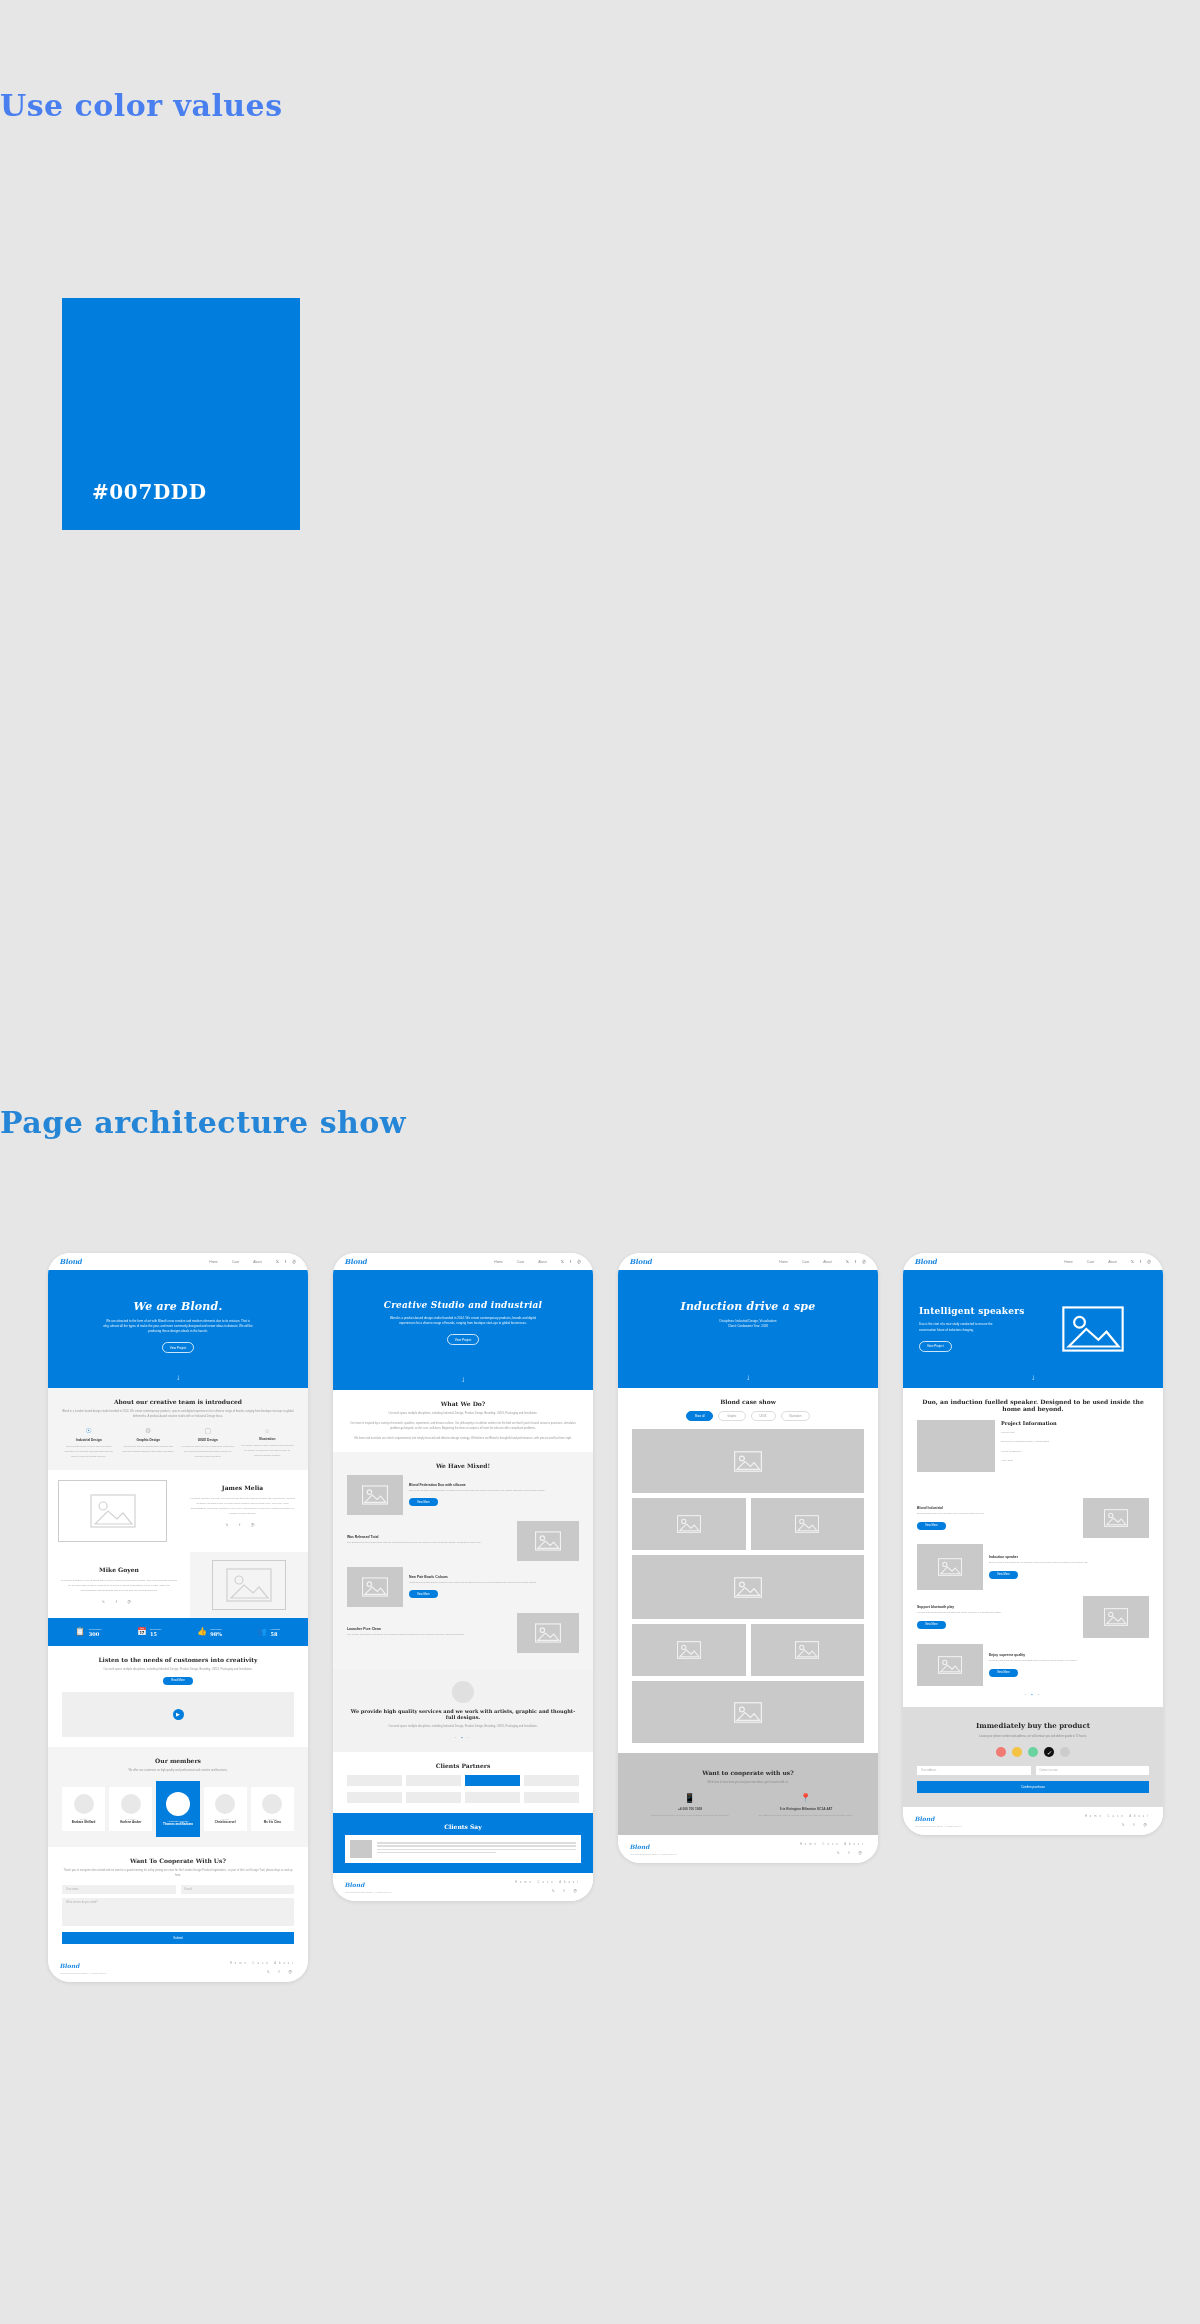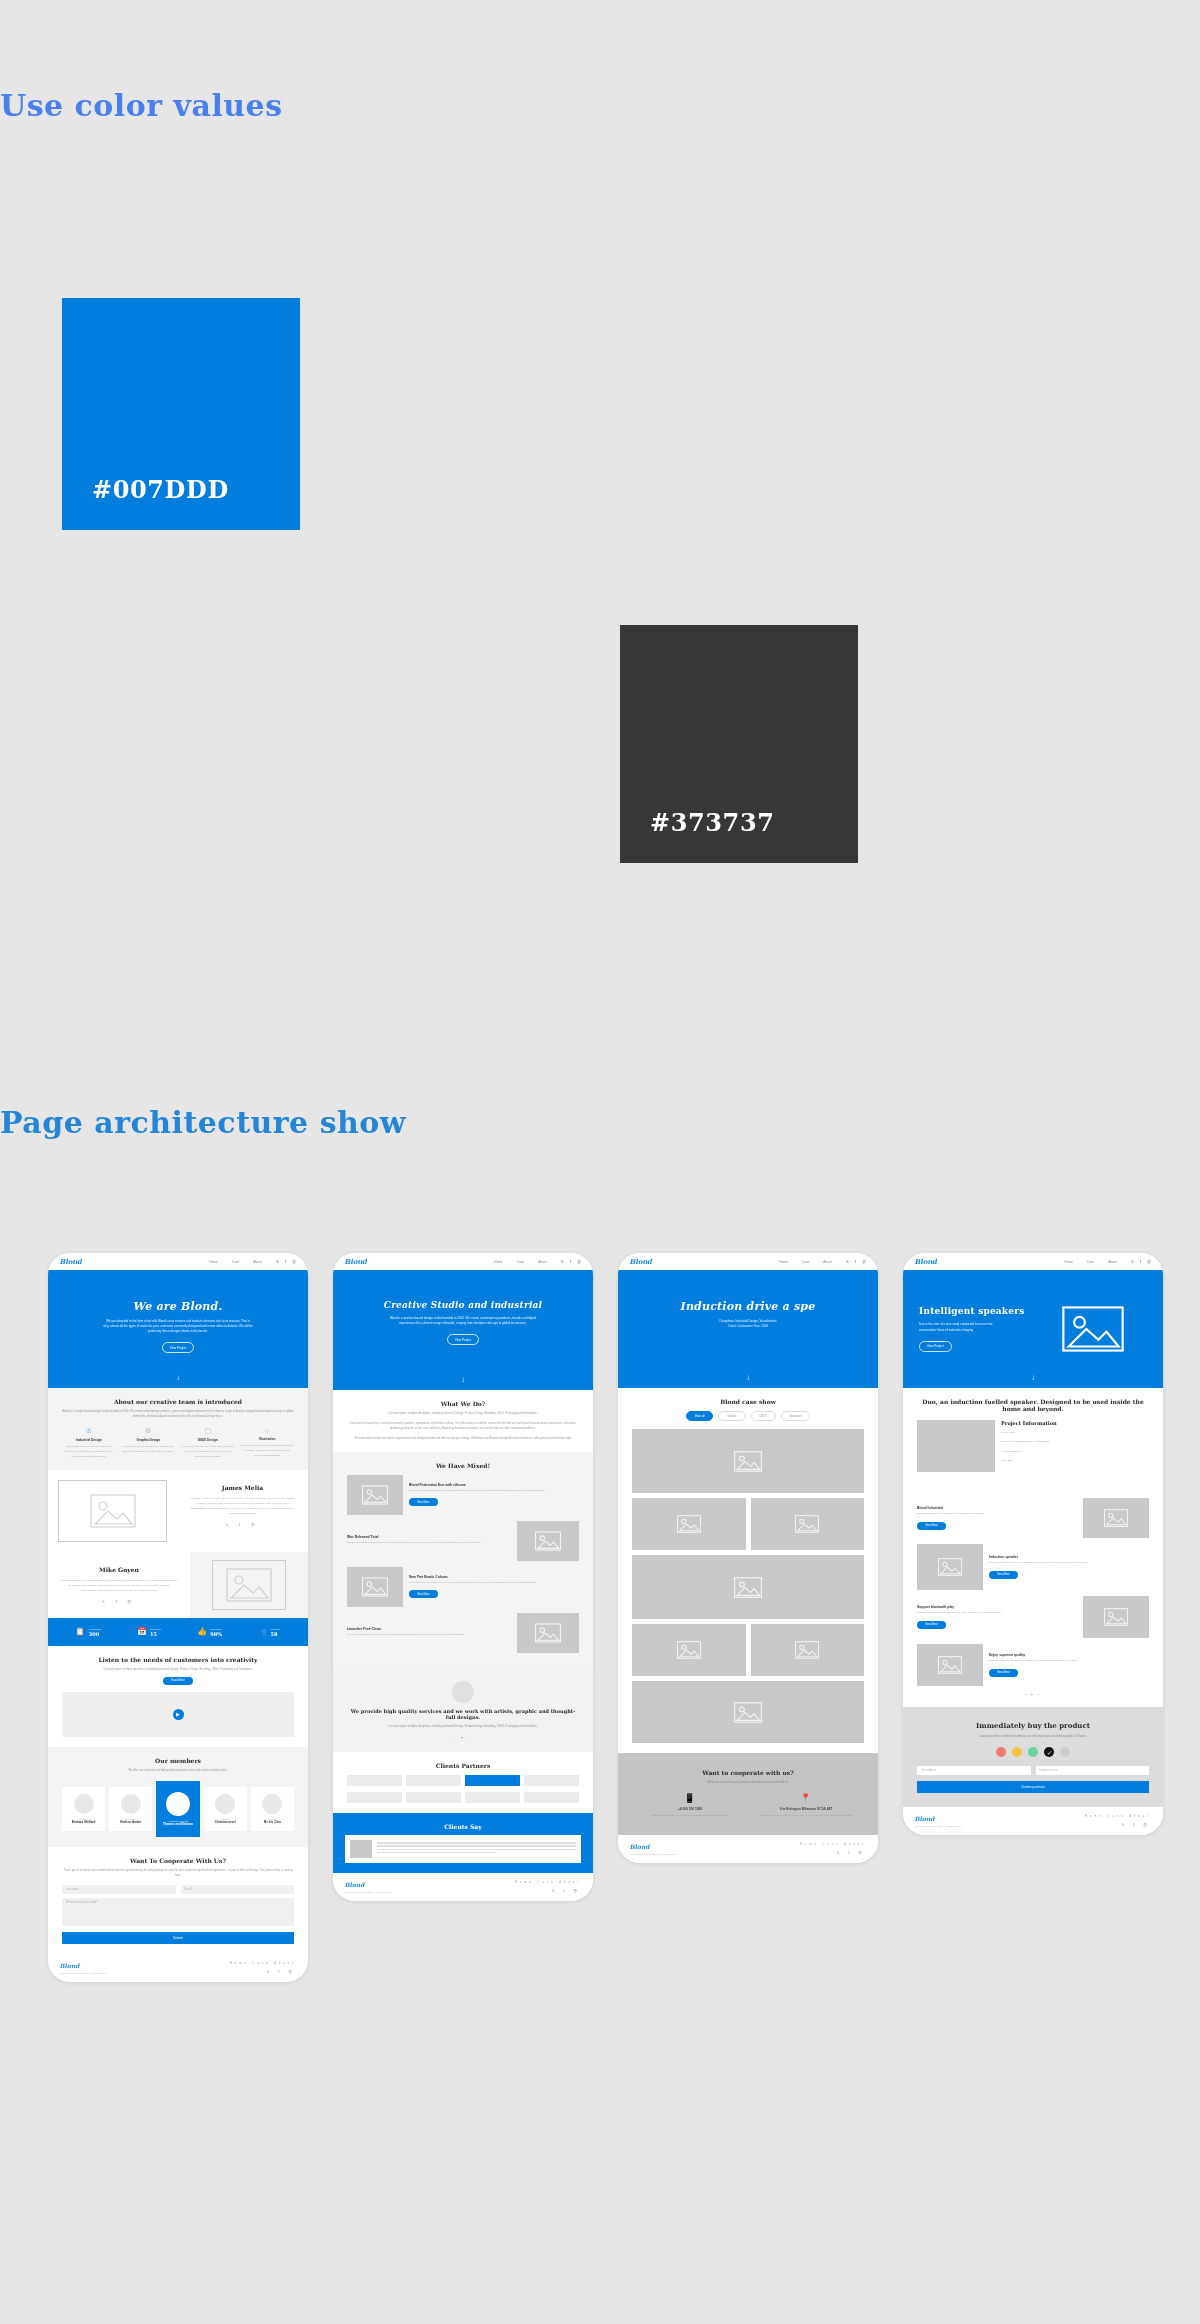--- a/index.html
+++ b/index.html
@@ -26,21 +26,21 @@
 
   
   .swatch {
     position: absolute;
     display: flex;
     align-items: flex-end;
   }
   .swatch .hex {
     font-family: "DejaVu Serif", "Liberation Serif", serif;
     font-weight: bold;
-    font-size: 24px;
+    font-size: 20px;
     letter-spacing: 0.6px;
     padding: 0 0 26px 30px;
   }
   #sw-blue  { left: 62px;  top: 298px;  width: 238px; height: 232px; background: #007DDD; }
   #sw-blue  .hex { color: #ffffff; }
   #sw-white { left: 343px; top: 397px;  width: 238px; height: 243px; background: #FFFFFF; }
   #sw-white .hex { color: #555555; }
   #sw-dark  { left: 620px; top: 625px;  width: 238px; height: 238px; background: #373737; }
   #sw-dark  .hex { color: #ffffff; }
   #sw-gray  { left: 900px; top: 519px;  width: 238px; height: 242px; background: #666666; }
@@ -209,23 +209,20 @@
 </style>
 </head>
 <body>
 
 <div class="page">
 
   <div class="sec-title" id="title-colors">Use color values</div>
 
   <div class="swatch" id="sw-blue">
     <div class="hex">#007DDD</div>
-  </div>
-  <div class="swatch" id="sw-dark">
-    <div class="hex">#373737</div>
   </div>
 
   <div class="sec-title" id="title-arch">Page architecture show</div>
 
   <div class="mockups">
 
     <div class="mock" id="mock1">
       <div class="m-nav">
         <div class="m-logo">Blond</div>
         <div style="display:flex;align-items:center">

